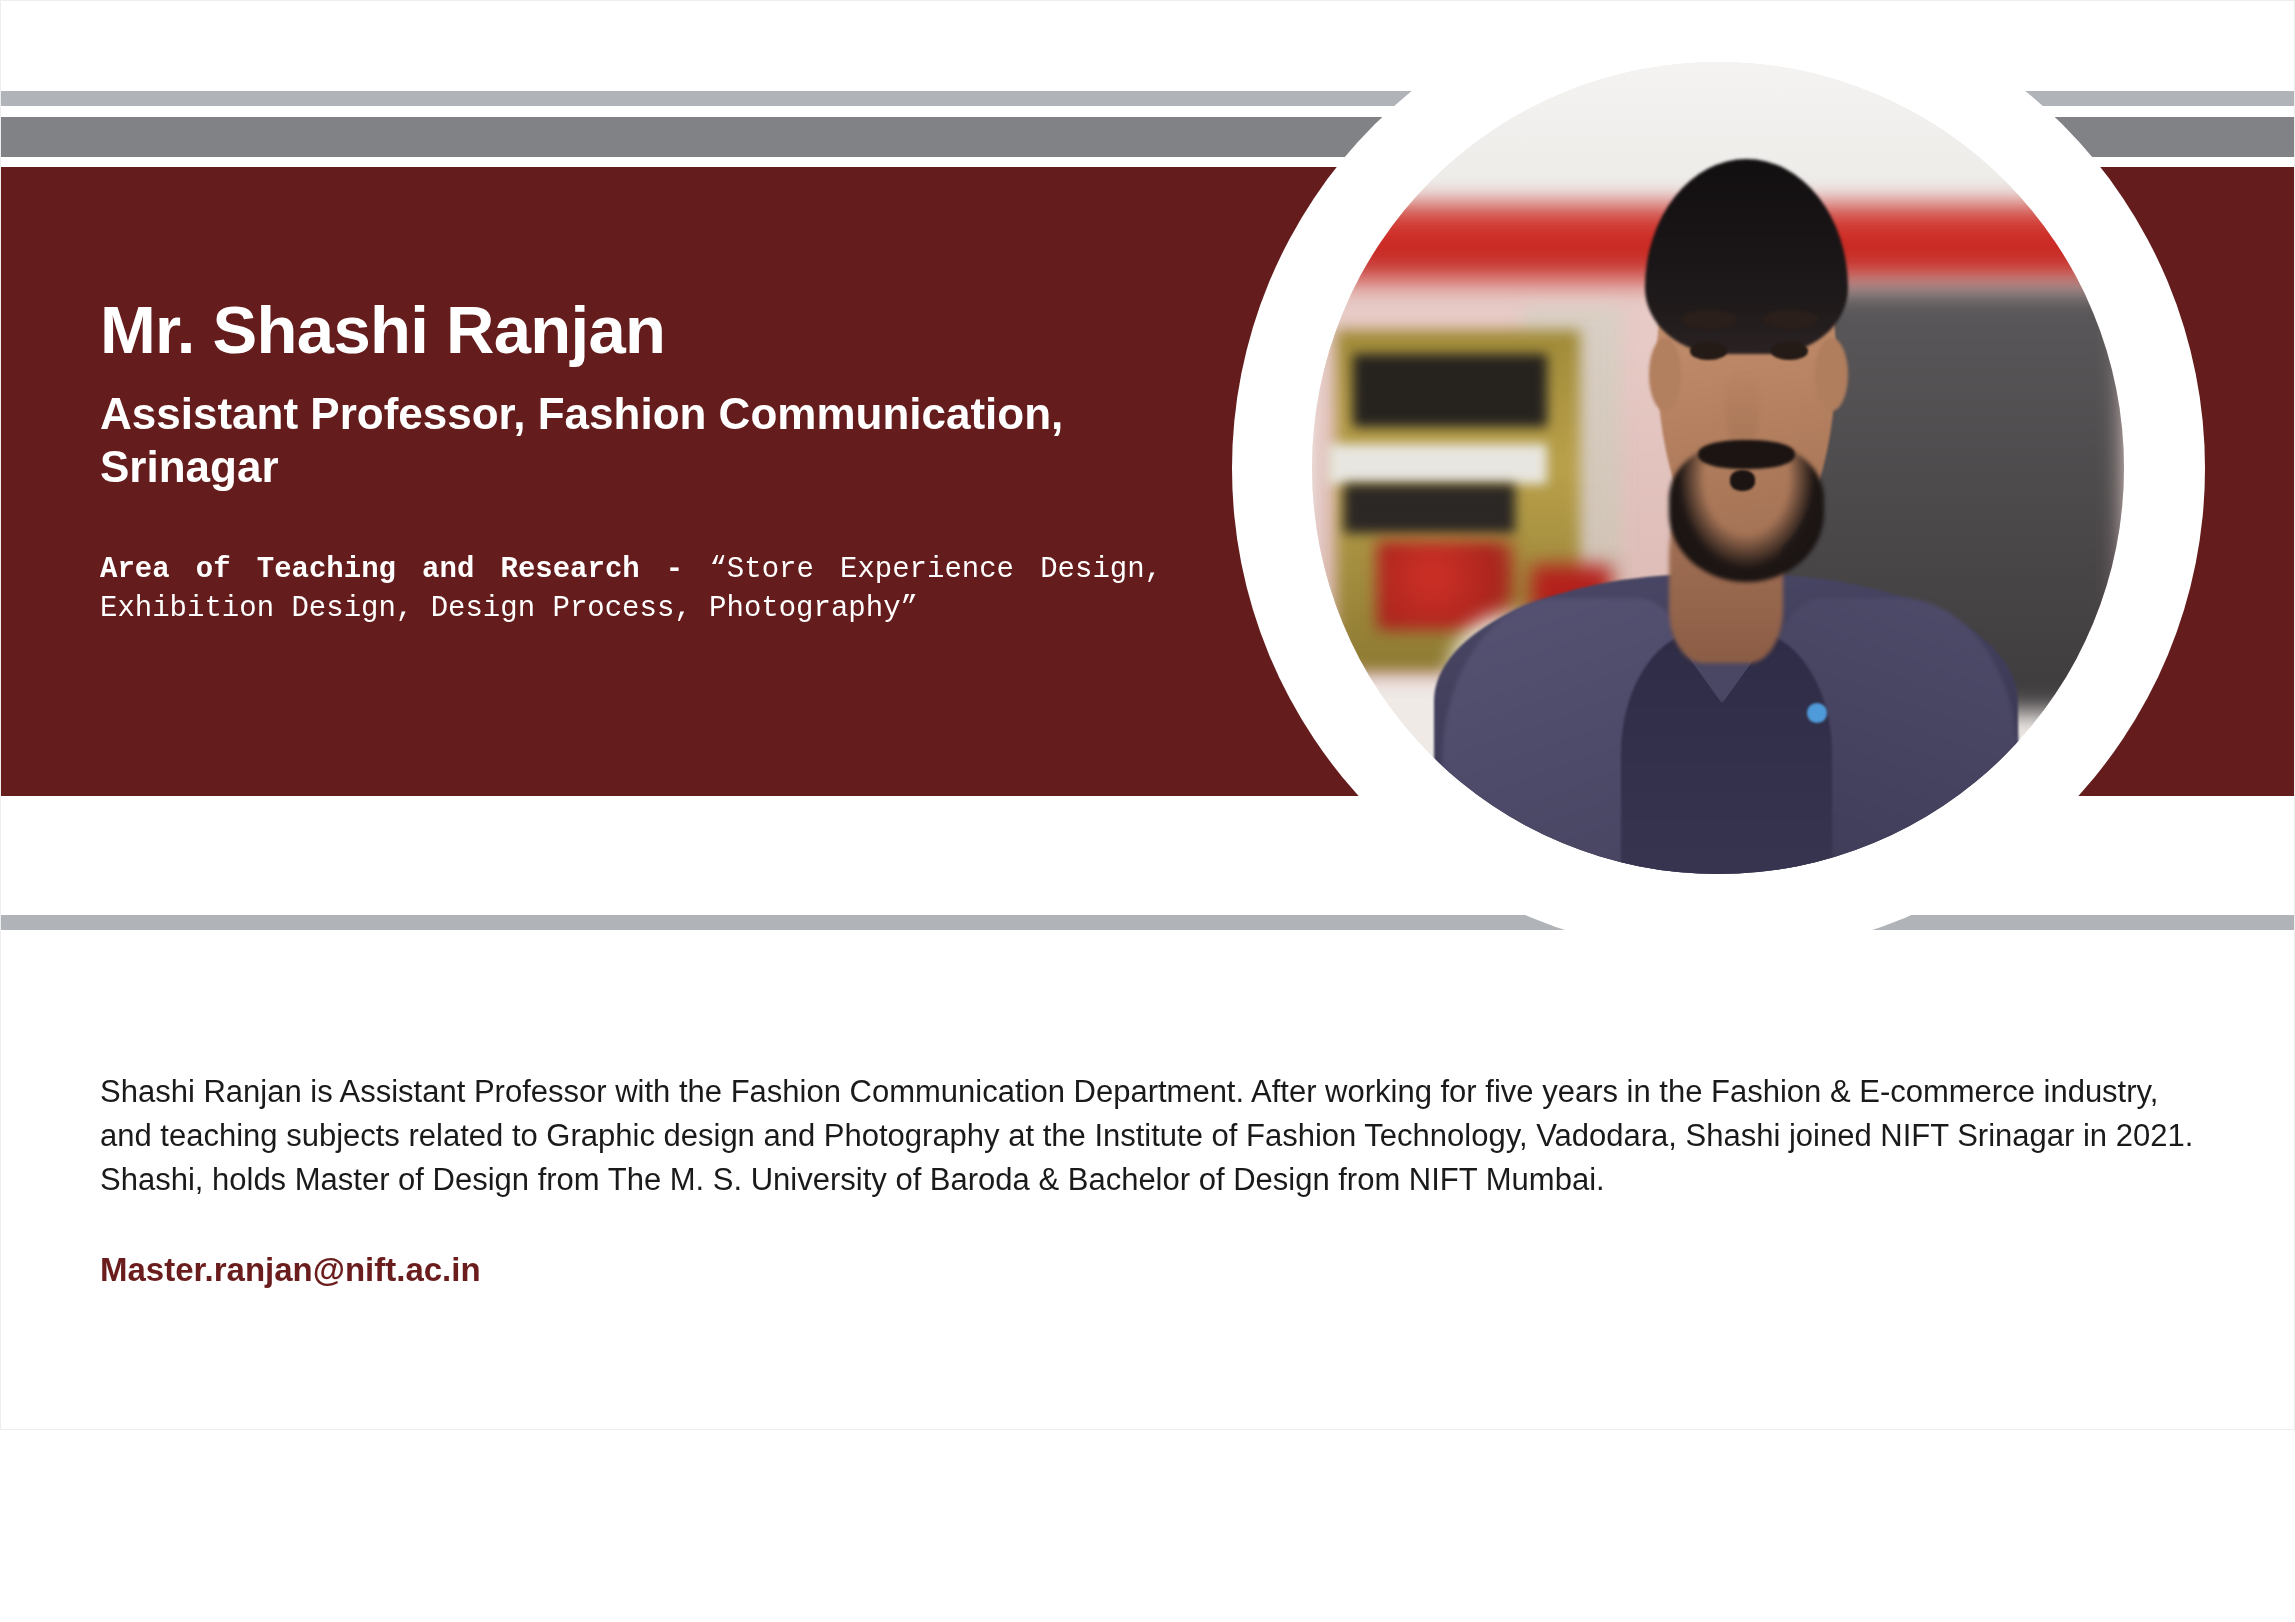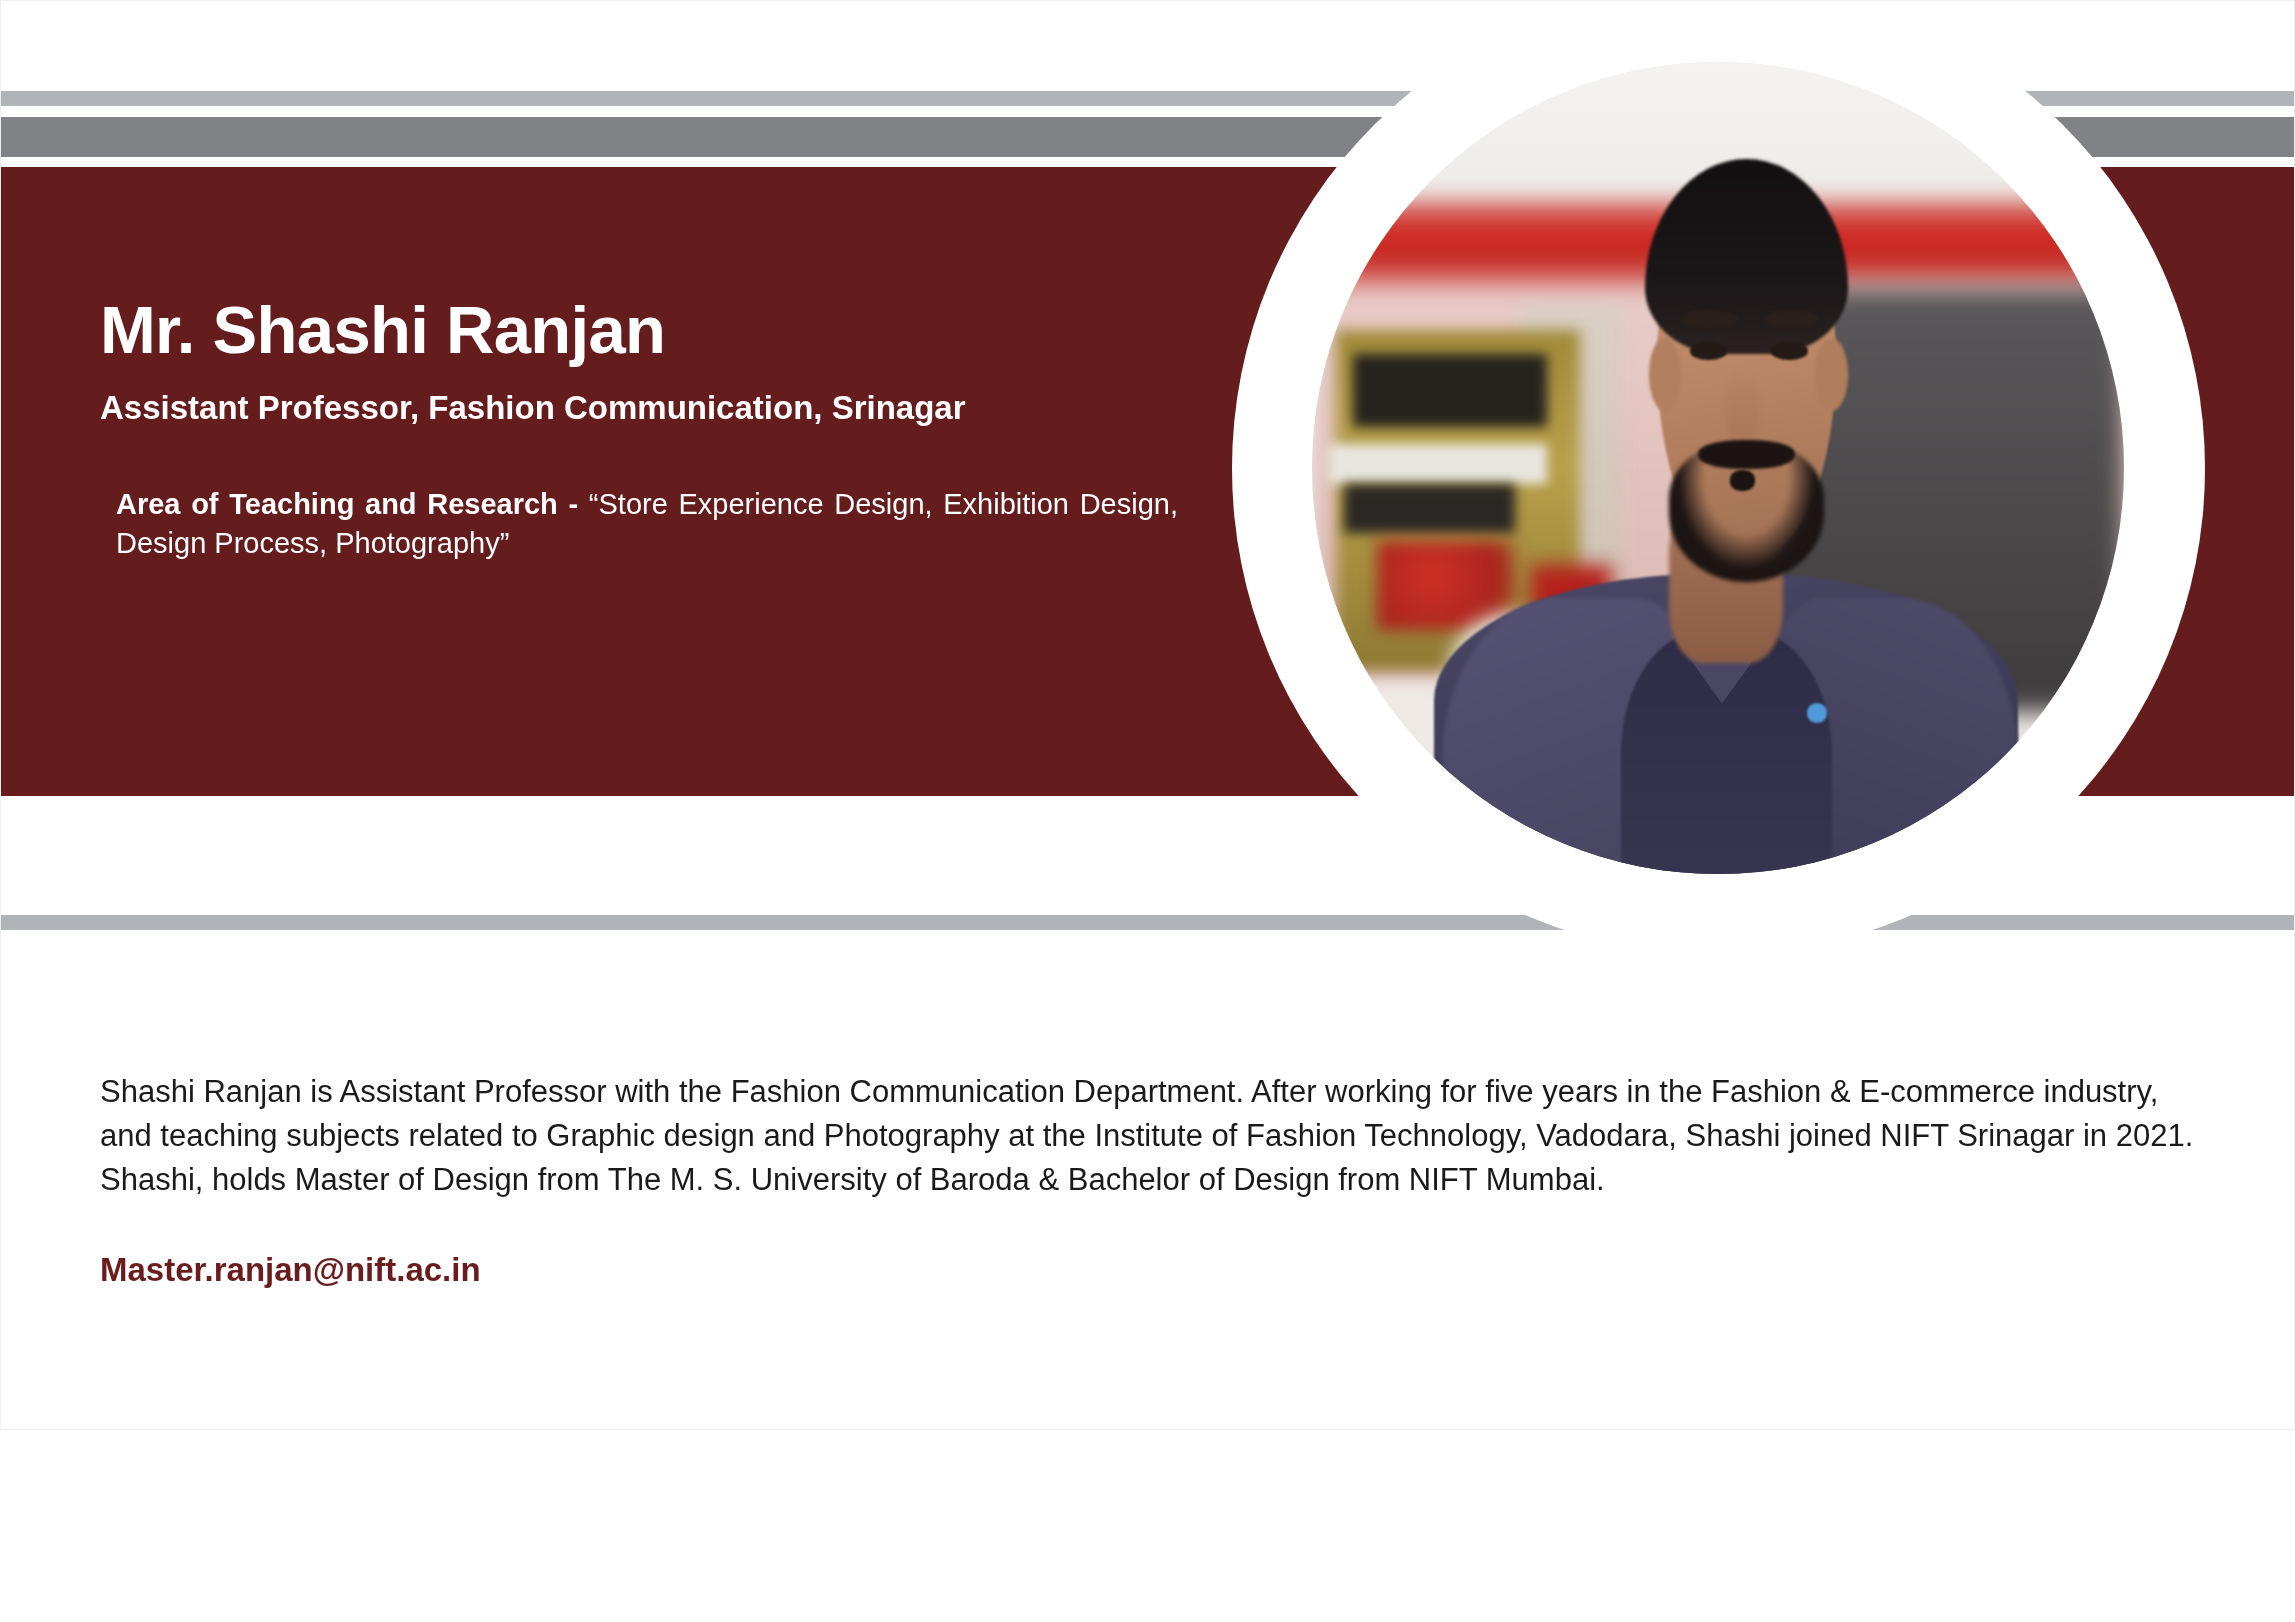--- a/index.html
+++ b/index.html
@@ -300,31 +300,32 @@
     color: #ffffff;
   }
   .name {
     font-size: 67px;
     font-weight: 700;
     letter-spacing: -0.7px;
     line-height: 1.05;
     margin: 0 0 23px 0;
   }
   .designation {
-    font-size: 33px;
+    font-size: 44px;
     font-weight: 700;
     line-height: 1.2;
     margin: 0 0 57px 0;
   }
   .area-line {
     font-size: 29px;
     line-height: 1.33;
-    margin: 16px;
+    margin: 0;
     text-align: justify;
     max-width: 1062px;
+    font-family: Liberation Mono, monospace;
   }
   .area-label {
     font-weight: 700;
   }
 
   
   .body-block {
     position: absolute;
     left: 99px;
     top: 1069px;

